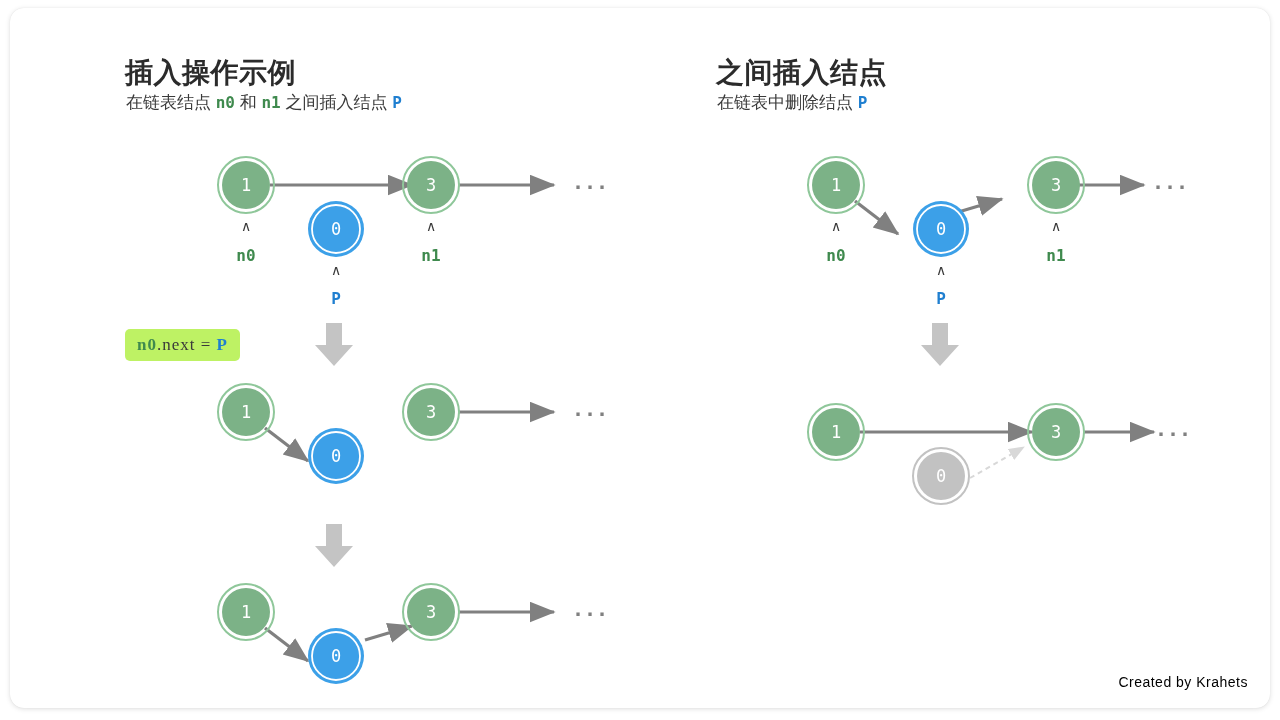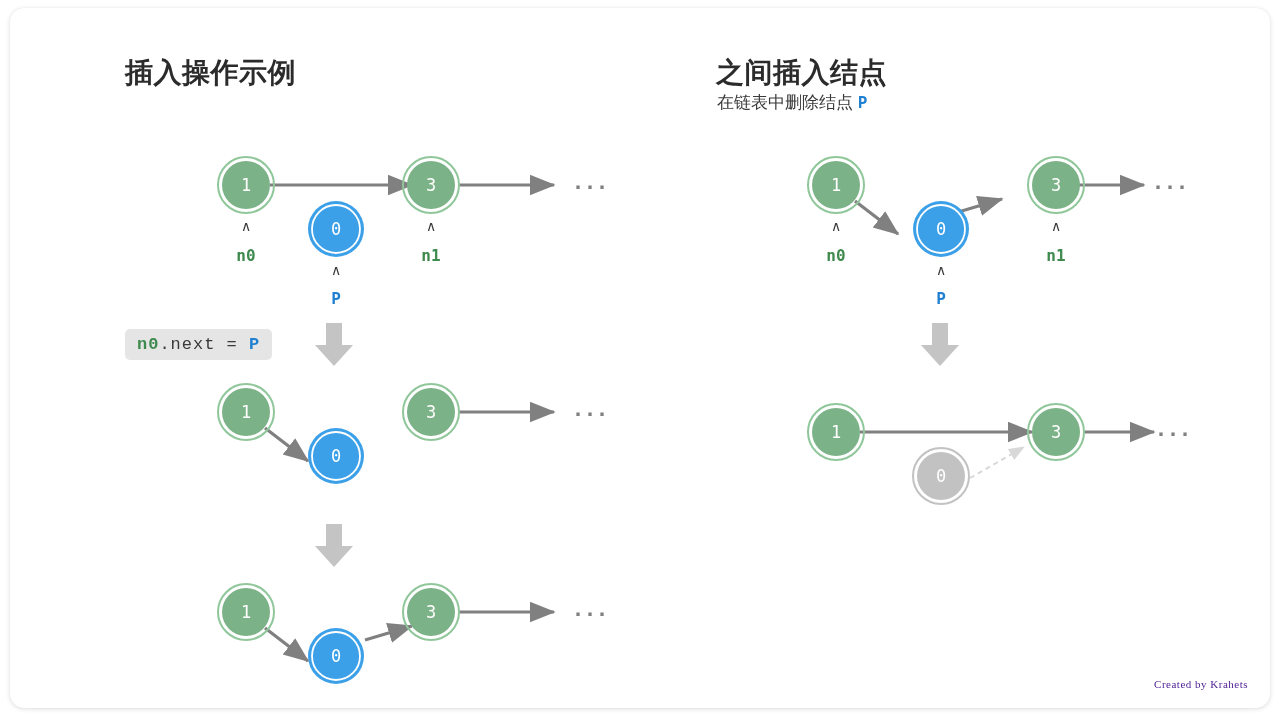--- a/index.html
+++ b/index.html
@@ -38,52 +38,60 @@
   }
   .panel-sub .mono {
     font-family: "DejaVu Sans Mono", monospace;
     font-weight: bold;
     font-size: 16px;
   }
   .g { color: #3f8a4e; }
   .b { color: #1f7fd0; }
   .codebox {
     position: absolute;
-    background: #e5e5e5;
+    background: #bef264;
     border-radius: 5px;
     padding: 6px 12px;
-    font-family: Liberation Mono, monospace;
+    font-family: Liberation Serif, serif;
     font-size: 17px;
     color: #3a3a3a;
     white-space: nowrap;
     letter-spacing: 1px;
   }
   .codebox .id { font-weight: bold; }
   svg { position: absolute; left: 0; top: 0; overflow: visible; }
   .credit {
     position: absolute;
     right: 22px;
     bottom: 18px;
-    font-family: Liberation Serif, serif;
-    font-size: 11px;
-    color: #4c1d95;
+    font-family: Liberation Sans, sans-serif;
+    font-size: 14px;
+    color: #000000;
     letter-spacing: 0.5px;
   }
   text { font-family: "DejaVu Sans Mono", monospace; }
   .nodenum { font-size: 17px; fill: #ffffff; text-anchor: middle; dominant-baseline: central; }
   .ptr-label { font-size: 16px; font-weight: bold; text-anchor: middle; dominant-baseline: central; }
   .caret { font-size: 14px; fill: #3a3a3a; text-anchor: middle; dominant-baseline: central; font-family: "Liberation Sans", sans-serif; }
 </style>
 </head>
 <body>
 
 <div id="card">
 
   <div class="panel-title" style="left:115px; top:46px;">插入操作示例</div>
 
+  <div class="panel-sub" style="left:116px; top:83px;">
+    <span>在链表结点</span>
+    <span class="mono g">n0</span>
+    <span>和</span>
+    <span class="mono g">n1</span>
+    <span>之间插入结点</span>
+    <span class="mono b">P</span>
+  </div>
 
   <svg width="520" height="180" style="left:180px; top:135px;">
     <defs>
       <marker id="ahead" markerWidth="9" markerHeight="9" refX="7.5" refY="3.2" orient="auto">
         <path d="M0,0 L8,3.2 L0,6.4 z" fill="#808080"></path>
       </marker>
       <marker id="aheadlight" markerWidth="9" markerHeight="9" refX="7.5" refY="3.2" orient="auto">
         <path d="M0,0 L8,3.2 L0,6.4 z" fill="#d8d8d8"></path>
       </marker>
     </defs>

